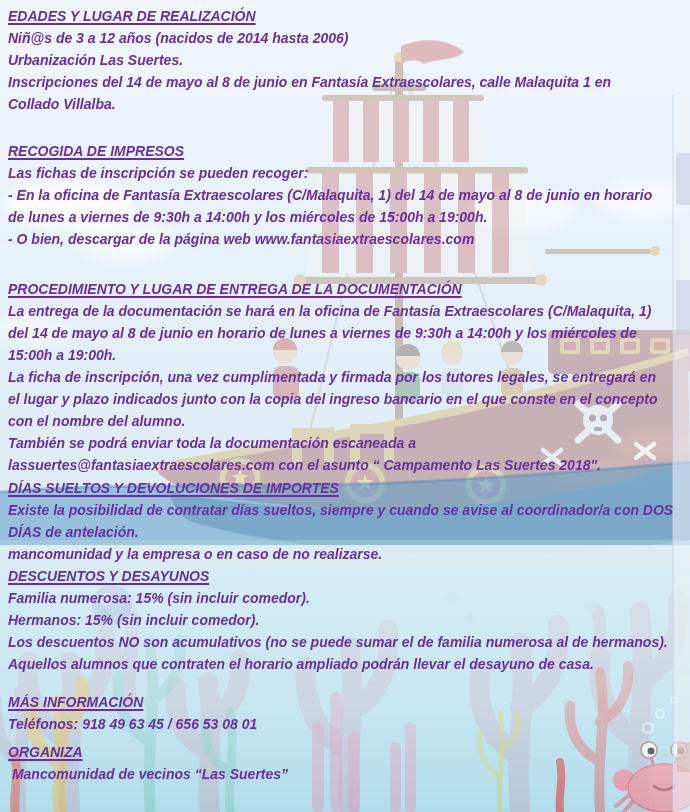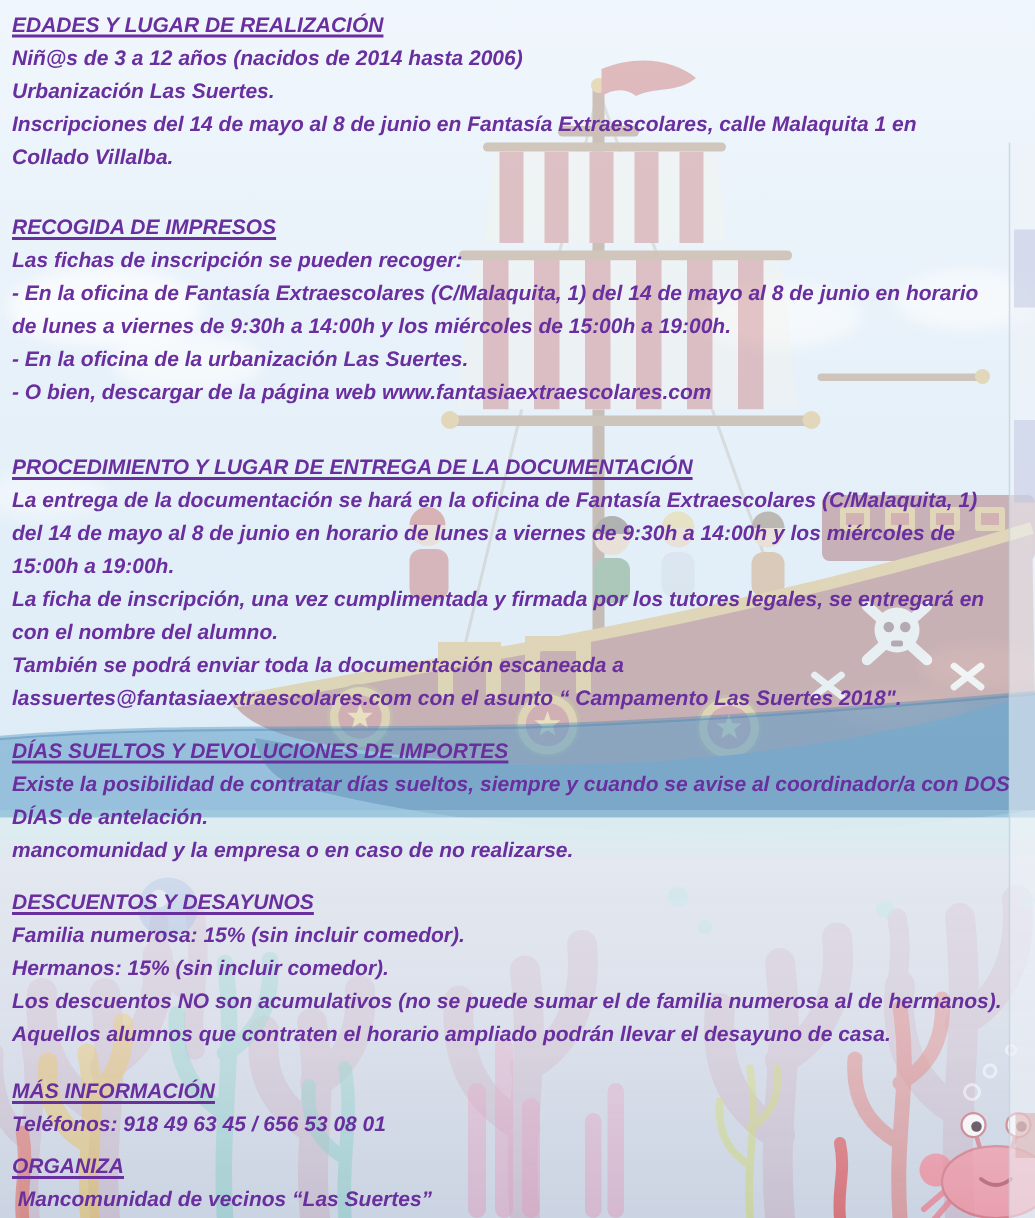--- a/index.html
+++ b/index.html
@@ -1,41 +1,41 @@
 <!DOCTYPE html>
 <html><head>
 <meta charset="utf-8">
 <style>
   html,body{margin:0;padding:0;background:#9aa4ad;}
   .page{
     position:relative;
     width:690px;height:812px;
     overflow:hidden;
-    background:#f9a8d4;
+    background:#7dd3fc;
     font-family:"Liberation Sans","DejaVu Sans",sans-serif;
   }
   .bg{position:absolute;inset:0;z-index:0;}
   .content{
     position:absolute;inset:0;z-index:2;
     padding:5px 8px 0 8px;
     font:italic 700 14px/22px "Liberation Sans","DejaVu Sans",sans-serif;
     color:#6a2f9f;
   }
   .sec{margin:0;}
   .h{
     text-decoration:underline;
     text-decoration-thickness:1.5px;
     text-underline-offset:2px;
     white-space:pre;
   }
   .ln{white-space:pre;}
   #s1{margin-top:25px;}
   #s2{margin-top:28px;}
-  #s3{margin-top:13px;}
-  #s4{margin-top:13px;}
+  #s3{margin-top:1px;}
+  #s4{}
   #s5{margin-top:16px;}
   #s6{margin-top:6px;}
 </style>
 </head>
 <body>
 
 <div class="page">
 
   <svg class="bg" width="690" height="812" viewBox="0 0 690 812" xmlns="http://www.w3.org/2000/svg">
     <defs>
@@ -262,30 +262,30 @@
       <div class="ln">Urbanización Las Suertes.</div>
       <div class="ln">Inscripciones del 14 de mayo al 8 de junio en Fantasía Extraescolares, calle Malaquita 1 en</div>
       <div class="ln">Collado Villalba.</div>
     </div>
 
     <div class="sec" id="s1">
       <div class="h">RECOGIDA DE IMPRESOS</div>
       <div class="ln">Las fichas de inscripción se pueden recoger:</div>
       <div class="ln">- En la oficina de Fantasía Extraescolares (C/Malaquita, 1) del 14 de mayo al 8 de junio en horario</div>
       <div class="ln">de lunes a viernes de 9:30h a 14:00h y los miércoles de 15:00h a 19:00h.</div>
-      <div class="ln">- En la oficina de la urbanización Las Suertes.</div>
       <div class="ln">- O bien, descargar de la página web www.fantasiaextraescolares.com</div>
     </div>
 
     <div class="sec" id="s2">
       <div class="h">PROCEDIMIENTO Y LUGAR DE ENTREGA DE LA DOCUMENTACIÓN</div>
       <div class="ln">La entrega de la documentación se hará en la oficina de Fantasía Extraescolares (C/Malaquita, 1)</div>
       <div class="ln">del 14 de mayo al 8 de junio en horario de lunes a viernes de 9:30h a 14:00h y los miércoles de</div>
       <div class="ln">15:00h a 19:00h.</div>
       <div class="ln">La ficha de inscripción, una vez cumplimentada y firmada por los tutores legales, se entregará en</div>
+      <div class="ln">el lugar y plazo indicados junto con la copia del ingreso bancario en el que conste en el concepto</div>
       <div class="ln">con el nombre del alumno.</div>
       <div class="ln">También se podrá enviar toda la documentación escaneada a</div>
       <div class="ln">lassuertes@fantasiaextraescolares.com con el asunto “ Campamento Las Suertes 2018".</div>
     </div>
 
     <div class="sec" id="s3">
       <div class="h">DÍAS SUELTOS Y DEVOLUCIONES DE IMPORTES</div>
       <div class="ln">Existe la posibilidad de contratar días sueltos, siempre y cuando se avise al coordinador/a con DOS</div>
       <div class="ln">DÍAS de antelación.</div>
       <div class="ln">mancomunidad y la empresa o en caso de no realizarse.</div>

